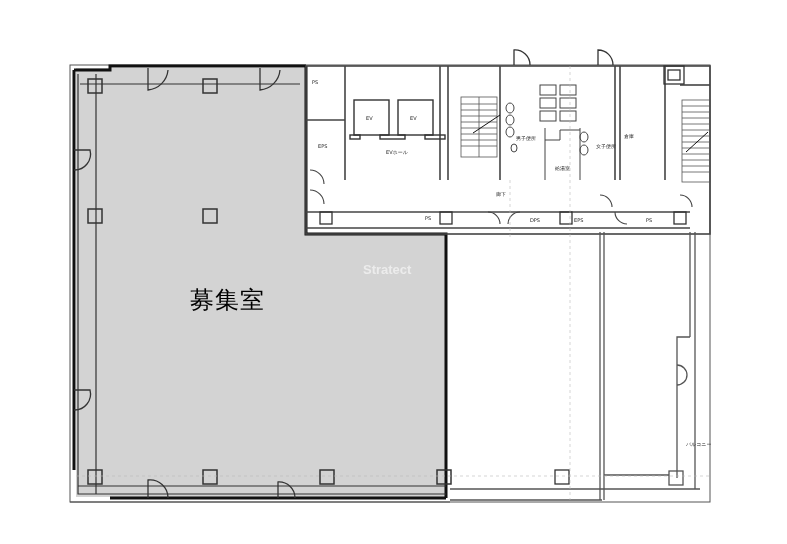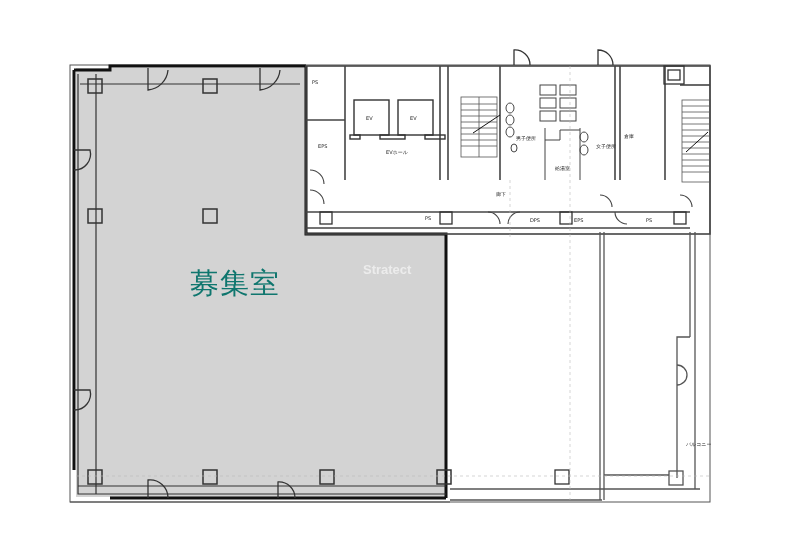--- a/index.html
+++ b/index.html
@@ -1,18 +1,18 @@
 <!DOCTYPE html>
 <html><head>
 <meta charset="utf-8">
 <style>
   html, body { margin:0; padding:0; background:#ffffff; }
   body { width:787px; height:544px; position:relative; overflow:hidden; font-family:"DejaVu Sans", sans-serif; }
   .plan { position:absolute; left:0; top:0; width:787px; height:544px; }
-  .vacant-label { position:absolute; left:190px; top:264px; font-size:29px; color:#0f766e; letter-spacing:1px; font-family:"DejaVu Sans", sans-serif; }
+  .vacant-label { position:absolute; left:190px; top:284px; font-size:24px; color:#000000; letter-spacing:1px; font-family:"DejaVu Sans", sans-serif; }
   .watermark { position:absolute; left:363px; top:262px; font-size:13px; font-weight:bold; color:#ececec; font-family:"Liberation Sans", sans-serif; }
   .small { font-size:5px; fill:#222; font-family:"DejaVu Sans", sans-serif; }
 </style>
 </head>
 <body>
 
 <div class="plan">
 <svg width="787" height="544" viewBox="0 0 787 544" xmlns="http://www.w3.org/2000/svg">
 
   <g fill="none" stroke="#555" stroke-width="1">

